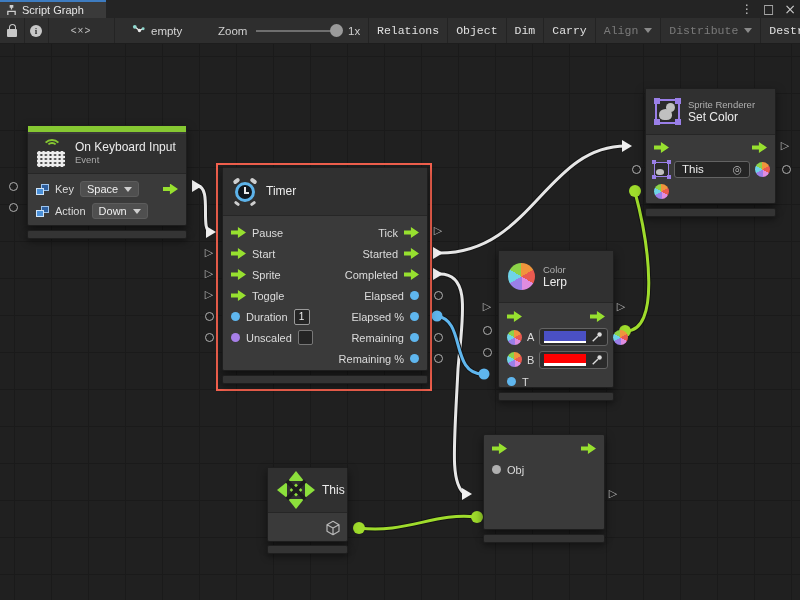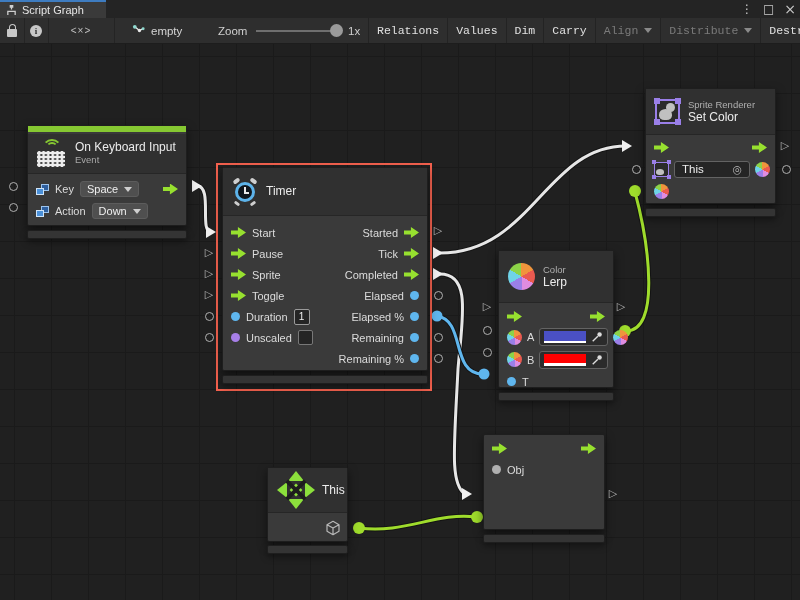--- a/index.html
+++ b/index.html
@@ -174,21 +174,21 @@
     </div>
     <div class="tb-zoomlabel">Zoom</div>
     <div class="zoom-track"></div>
     <div class="zoom-handle"></div>
     <div class="tb-zoomval">1x</div>
     <div class="tb-buttons">
       <div class="tb-text">
           <span>Relations</span>
         </div>
       <div class="tb-text">
-          <span>Values</span>
+          <span>Object</span>
         </div>
       <div class="tb-text">
           <span>Dim</span>
         </div>
       <div class="tb-text">
           <span>Carry</span>
         </div>
       <div class="tb-text disabled">
           <span>Align</span>
           <span class="caret"></span>
@@ -293,30 +293,30 @@
             <span class="br"></span>
             <span class="face"></span>
             <span class="fl"></span>
             <span class="fr"></span>
           </span>
         <span class="ntitle">Timer</span>
       </div>
       <div style="padding-top:6px;">
         <div class="row" style="height:21px;">
           <span class="fa"></span>
+            <span>Pause</span>
+          <span class="grow"></span>
+            <span>Tick</span>
+            <span class="fa"></span>
+        </div>
+        <div class="row" style="height:21px;">
+          <span class="fa"></span>
             <span>Start</span>
           <span class="grow"></span>
             <span>Started</span>
-            <span class="fa"></span>
-        </div>
-        <div class="row" style="height:21px;">
-          <span class="fa"></span>
-            <span>Pause</span>
-          <span class="grow"></span>
-            <span>Tick</span>
             <span class="fa"></span>
         </div>
         <div class="row" style="height:21px;">
           <span class="fa"></span>
             <span>Sprite</span>
           <span class="grow"></span>
             <span>Completed</span>
             <span class="fa"></span>
         </div>
         <div class="row" style="height:21px;">

